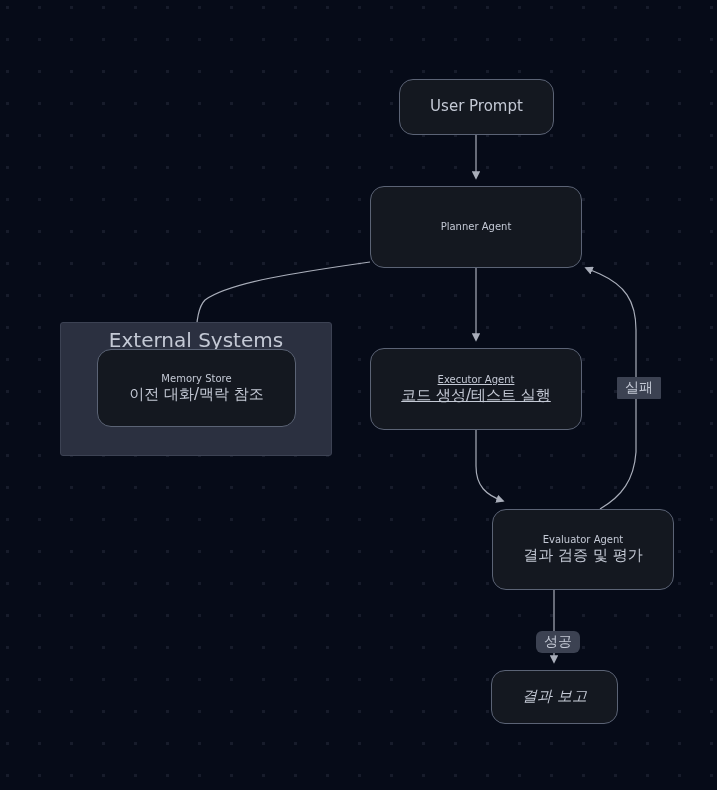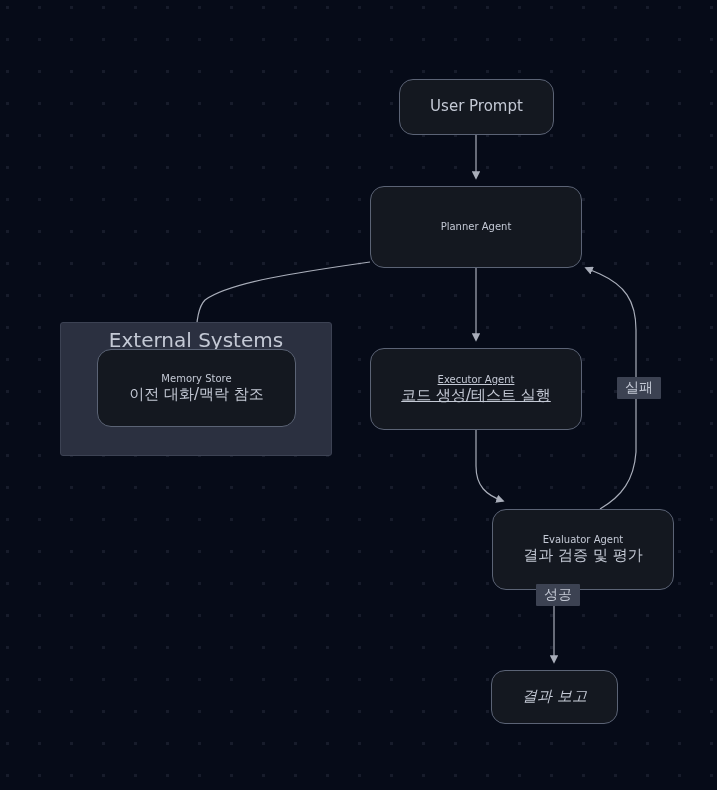--- a/index.html
+++ b/index.html
@@ -134,15 +134,15 @@
     <div class="line1">Evaluator Agent</div>
     <div class="line2">결과 검증 및 평가</div>
   </div>
 
   <div class="node single" style="left:491px; top:670px; width:127px; height:54px;font-style:italic;">
     <div class="line1">결과 보고</div>
   </div>
 
   <div class="edge-label" style="left:617px; top:377px;">실패</div>
 
-  <div class="edge-label" style="left:536px; top:584px;">성공</div>
+  <div class="edge-label" style="left:536px; top:631px;border-radius:6px;">성공</div>
 
 </div>
 
 </body></html>

